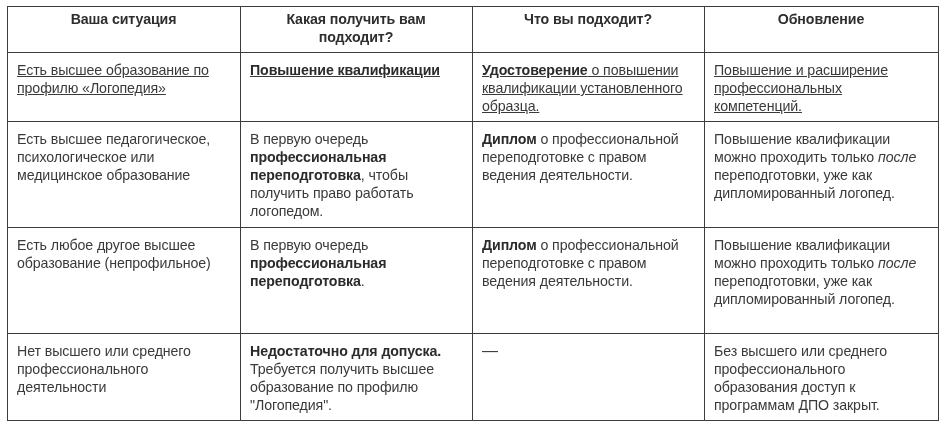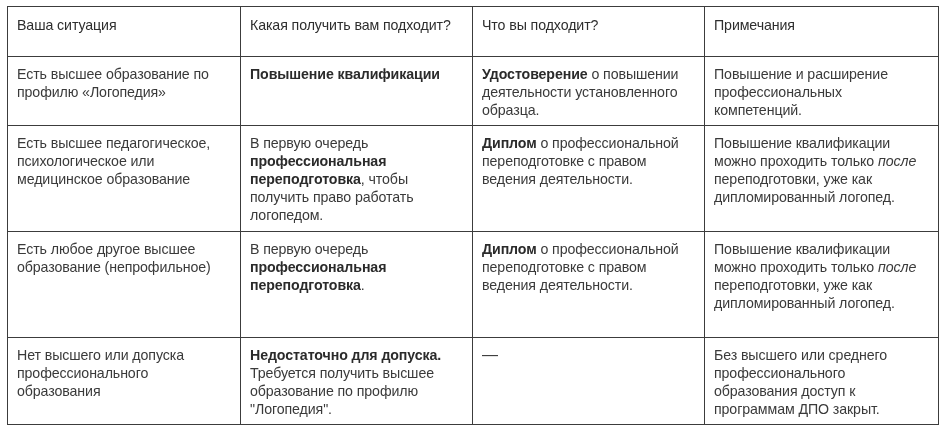--- a/index.html
+++ b/index.html
@@ -31,27 +31,27 @@
     table.info-table col.c4 { width: 234px; }
     table.info-table th,
     table.info-table td {
       border: 1.5px solid #3c3c3c;
       vertical-align: top;
       text-align: left;
       padding: 8px 10px 6px 9px;
       letter-spacing: -0.1px;
     }
     table.info-table th {
-      font-weight: normal;
-      text-align: left;
+      font-weight: bold;
+      text-align: center;
       color: #2e2e2e;
-      padding-top: 9px;
+      padding-top: 3px;
       height: 34px;
     }
-    tr.row-1 td { height: 54px; }
+    tr.row-1 td { height: 54px; text-decoration: underline; }
     tr.row-2 td { height: 91px; }
     tr.row-3 td { height: 91px; }
     tr.row-4 td { height: 72px; }
     .b { font-weight: bold; color: #2b2b2b; text-align: right; }
     .i { font-style: italic; }
     td.dash-cell {
       text-align: center;
       vertical-align: middle;
       font-size: 16px;
       padding-top: 18px;
@@ -65,46 +65,46 @@
     <col class="c1">
       <col class="c2">
       <col class="c3">
       <col class="c4">
   </colgroup>
   <thead>
     <tr>
       <th>Ваша ситуация</th>
       <th>Какая получить вам подходит?</th>
       <th>Что вы подходит?</th>
-      <th>Примечания</th>
+      <th>Обновление</th>
     </tr>
   </thead>
   <tbody>
 
     <tr class="row-1">
       <td>Есть высшее образование по профилю «Логопедия»</td>
       <td><span></span><span class="b">Повышение квалификации</span><span></span></td>
-      <td><span class="b">Удостоверение</span><span> о повышении деятельности установленного образца.</span></td>
+      <td><span class="b">Удостоверение</span><span> о повышении квалификации установленного образца.</span></td>
       <td><span>Повышение и расширение профессиональных компетенций.</span><span class="i"></span><span></span></td>
     </tr>
 
     <tr class="row-2">
       <td>Есть высшее педагогическое, психологическое или медицинское образование</td>
       <td><span>В первую очередь </span><span class="b">профессиональная переподготовка</span><span>, чтобы получить право работать логопедом.</span></td>
       <td><span class="b">Диплом</span><span> о профессиональной переподготовке с правом ведения деятельности.</span></td>
       <td><span>Повышение квалификации можно проходить только </span><span class="i">после</span><span> переподготовки, уже как дипломированный логопед.</span></td>
     </tr>
 
     <tr class="row-3">
       <td>Есть любое другое высшее образование (непрофильное)</td>
       <td><span>В первую очередь </span><span class="b">профессиональная переподготовка</span><span>.</span></td>
       <td><span class="b">Диплом</span><span> о профессиональной переподготовке с правом ведения деятельности.</span></td>
       <td><span>Повышение квалификации можно проходить только </span><span class="i">после</span><span> переподготовки, уже как дипломированный логопед.</span></td>
     </tr>
 
     <tr class="row-4">
-      <td>Нет высшего или допуска профессионального образования</td>
+      <td>Нет высшего или среднего профессионального деятельности</td>
       <td><span></span><span class="b">Недостаточно для допуска.</span><span> Требуется получить высшее образование  по профилю "Логопедия".</span></td>
       <td class="dash-cell"><span>—</span></td>
       <td><span>Без высшего или среднего профессионального образования доступ к программам ДПО закрыт.</span><span class="i"></span><span></span></td>
     </tr>
   </tbody>
 </table>
 
 </body></html>

